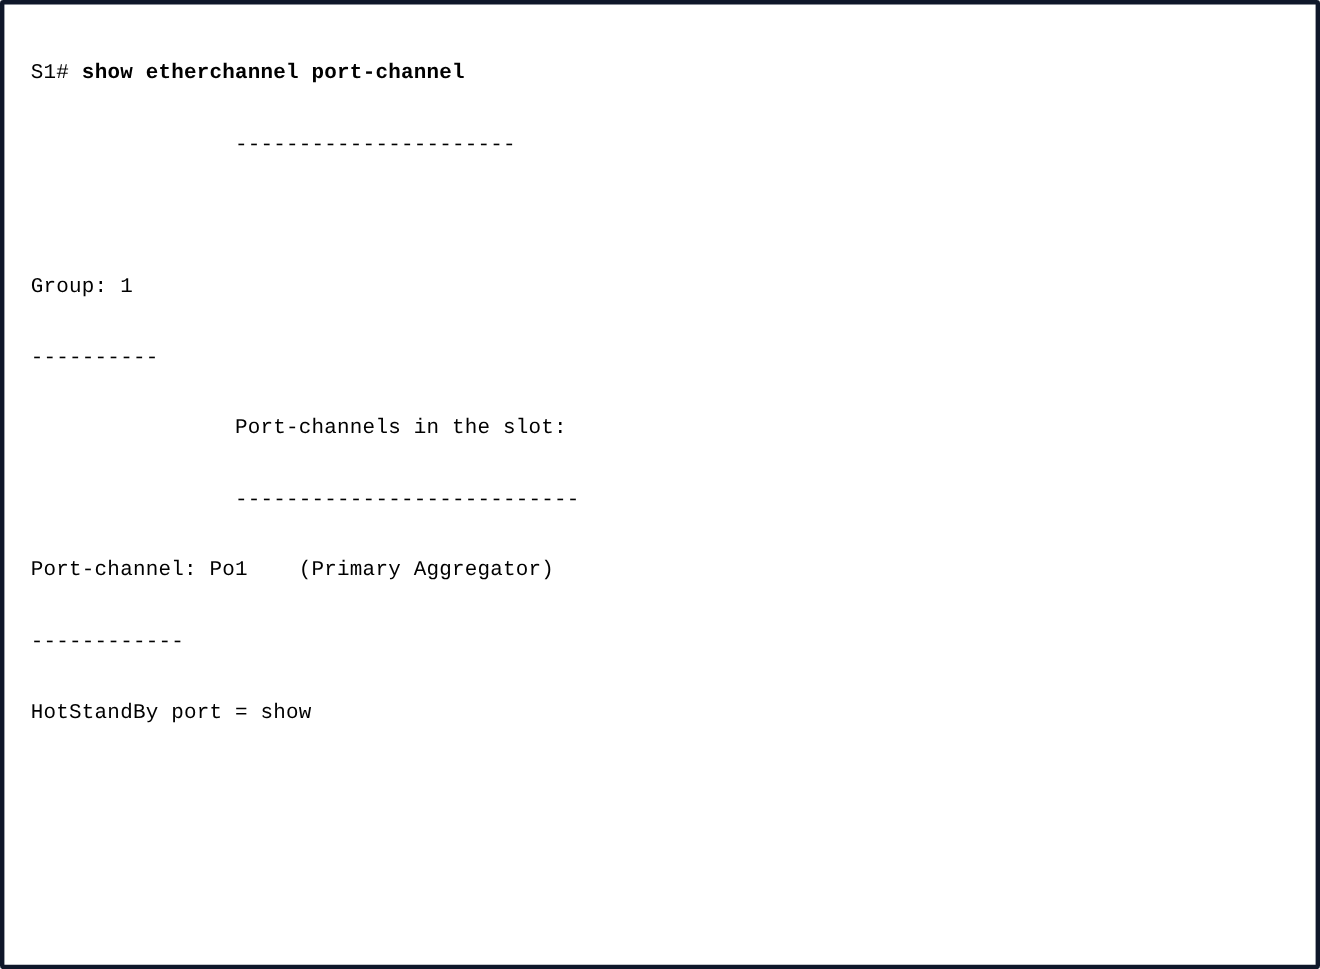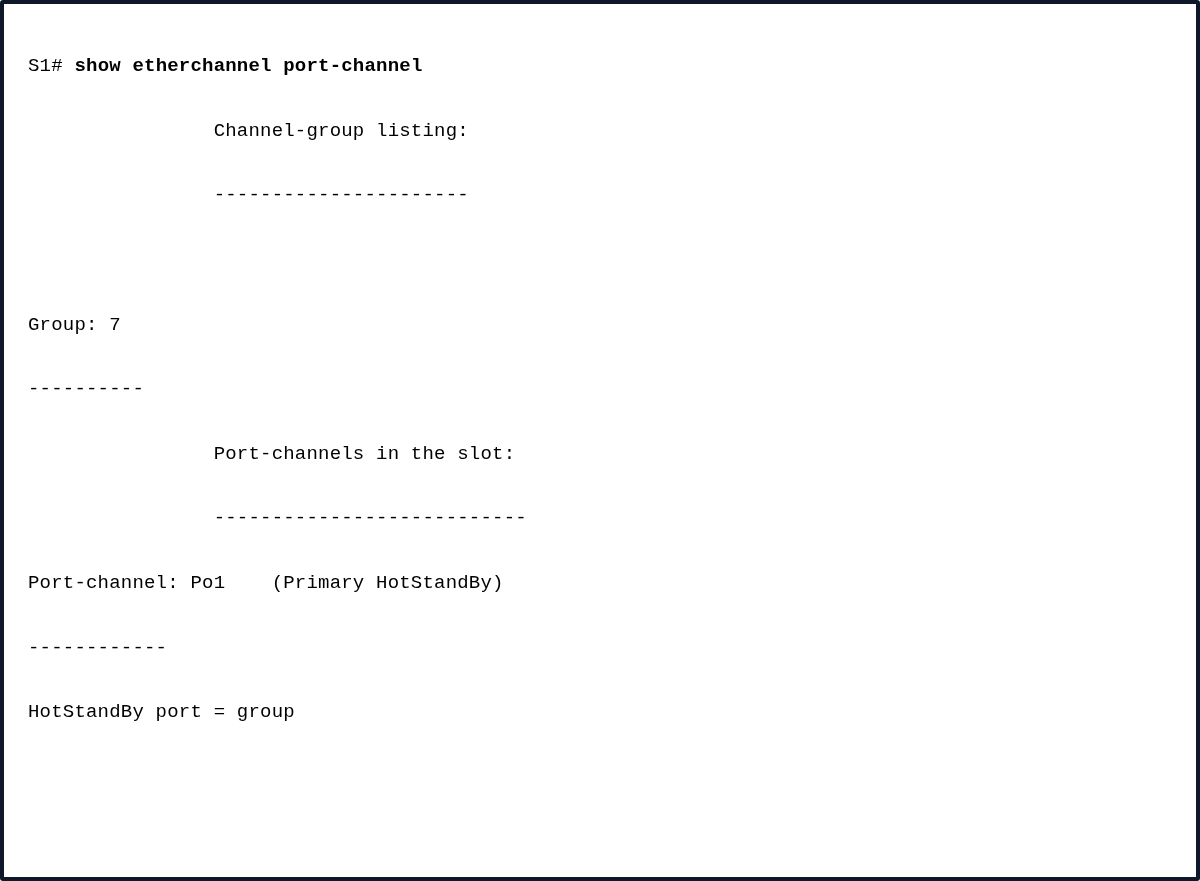--- a/index.html
+++ b/index.html
@@ -24,30 +24,29 @@
     }
     .prompt { display: inline; }
     .cmd { font-weight: bold; }
     .ln { display: block; }
   </style>
 </head>
 <body>
 
 <div class="terminal">
 <span class="ln"><span class="prompt">S1# </span><span class="cmd">show etherchannel port-channel</span></span>
-<span class="ln">                Channel-group listing:</span>
 <span class="ln">                ----------------------</span>
 <span class="ln"> </span>
-<span class="ln">Group: 7</span>
+<span class="ln">Group: 1</span>
 <span class="ln">----------</span>
 <span class="ln">                Port-channels in the slot:</span>
 <span class="ln">                ---------------------------</span>
-<span class="ln">Port-channel: Po1    (Primary HotStandBy)</span>
+<span class="ln">Port-channel: Po1    (Primary Aggregator)</span>
 <span class="ln">------------</span>
-<span class="ln">HotStandBy port = group</span>
+<span class="ln">HotStandBy port = show</span>
 
 
 
 
 
 
 
 
 
 

